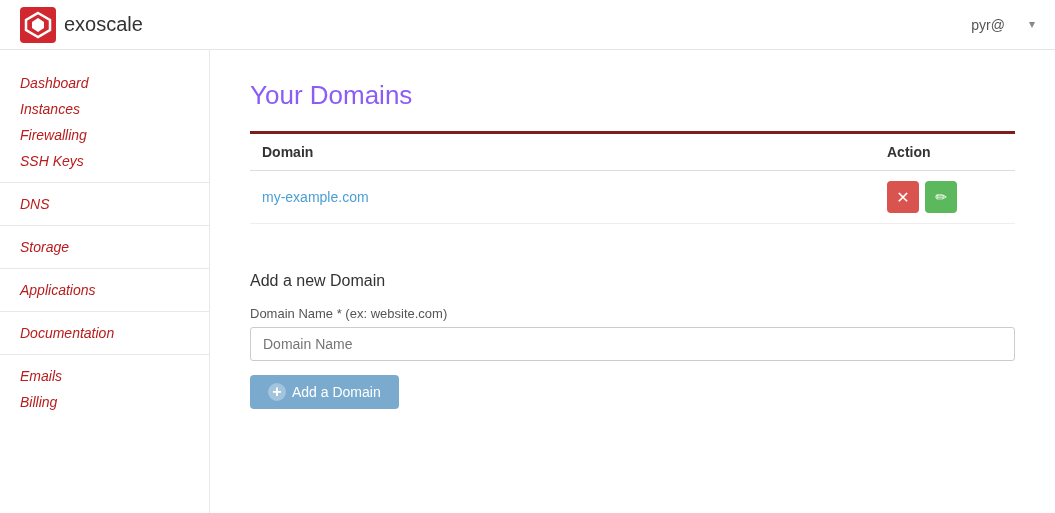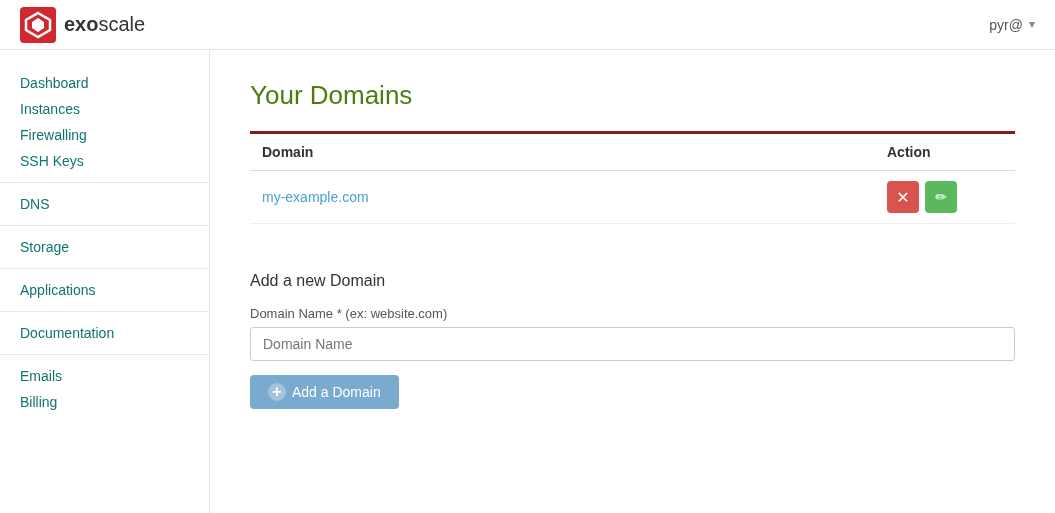--- a/index.html
+++ b/index.html
@@ -23,25 +23,25 @@
     .logo-icon {
       width: 36px;
       height: 36px;
     }
     .logo-text {
       font-size: 20px;
       color: #333;
       font-weight: 300;
     }
     .logo-text span {
-      font-weight: 700;
+      font-weight: 400;
     }
     .user-area {
       display: flex;
-      gap: 6px;
+      gap: 24px;
       color: #555;
       cursor: pointer;
     }
     .user-area .chevron {
       font-size: 12px;
       color: #888;
     }
 
     
     .layout {
@@ -60,35 +60,36 @@
       margin-bottom: 8px;
       border-bottom: 1px solid #e8e8e8;
       padding-bottom: 8px;
     }
     .sidebar-group:last-child {
       border-bottom: none;
     }
     .sidebar-item {
       display: block;
       padding: 5px 20px;
-      color: #0f766e;
+      color: #b91c1c;
       text-decoration: none;
       font-size: 14px;
       cursor: pointer;
+      font-style: italic;
     }
 
     
     .main {
       flex: 1;
       padding: 30px 40px;
     }
     .page-title {
       font-size: 26px;
       font-weight: 300;
-      color: #4d7c0f;
+      color: #8b5cf6;
       margin-bottom: 20px;
     }
 
     
     .domain-table {
       width: 100%;
       border-collapse: collapse;
       margin-bottom: 30px;
     }
     .domain-table thead tr {

